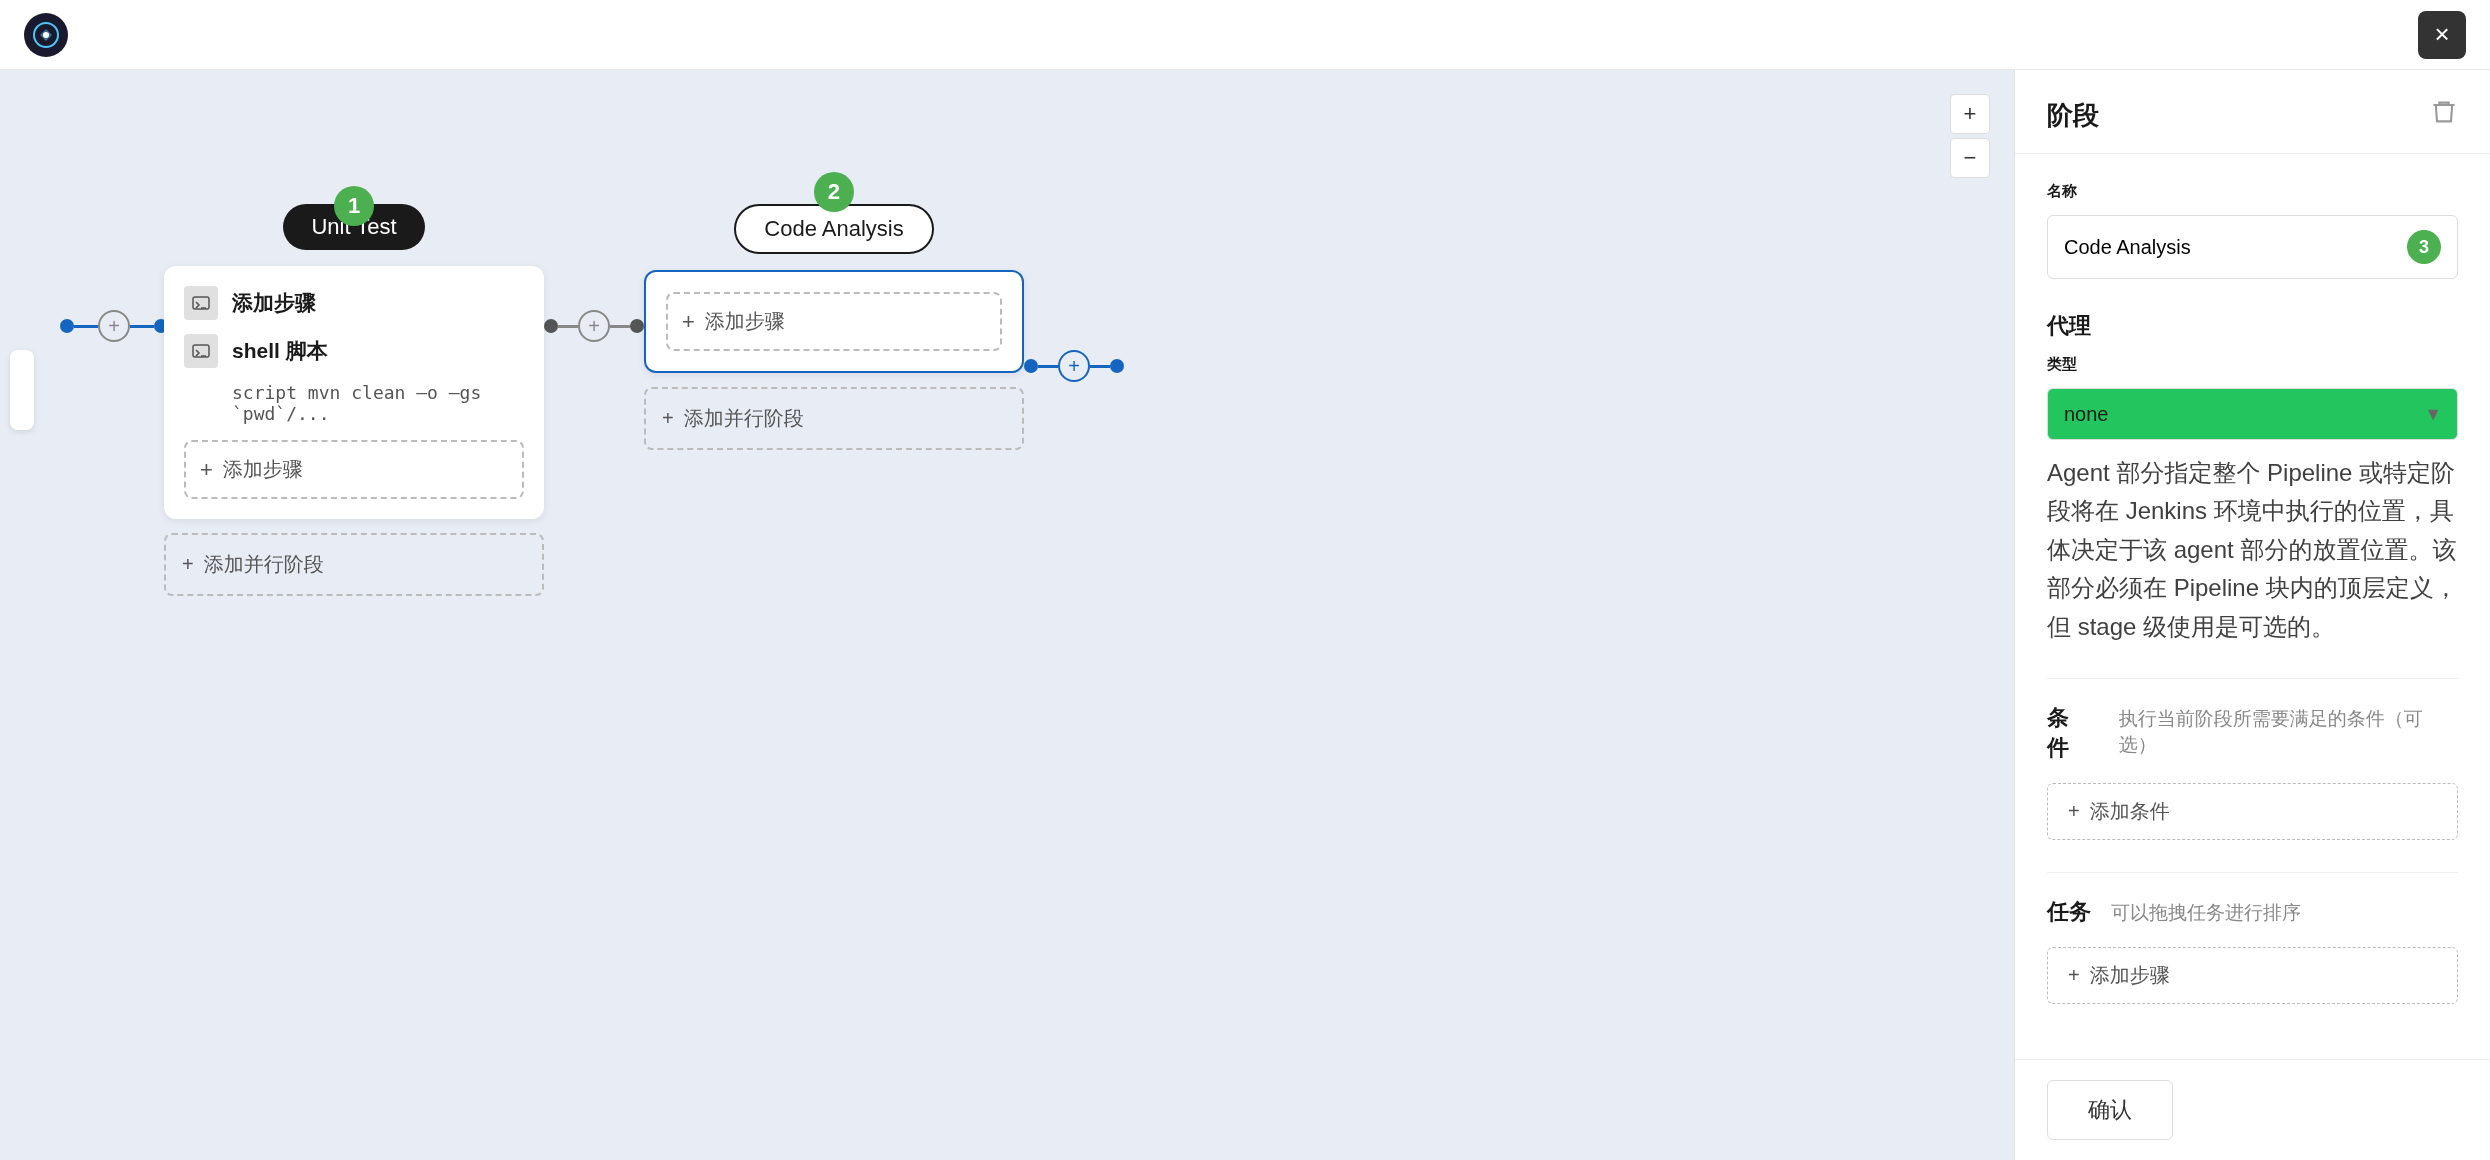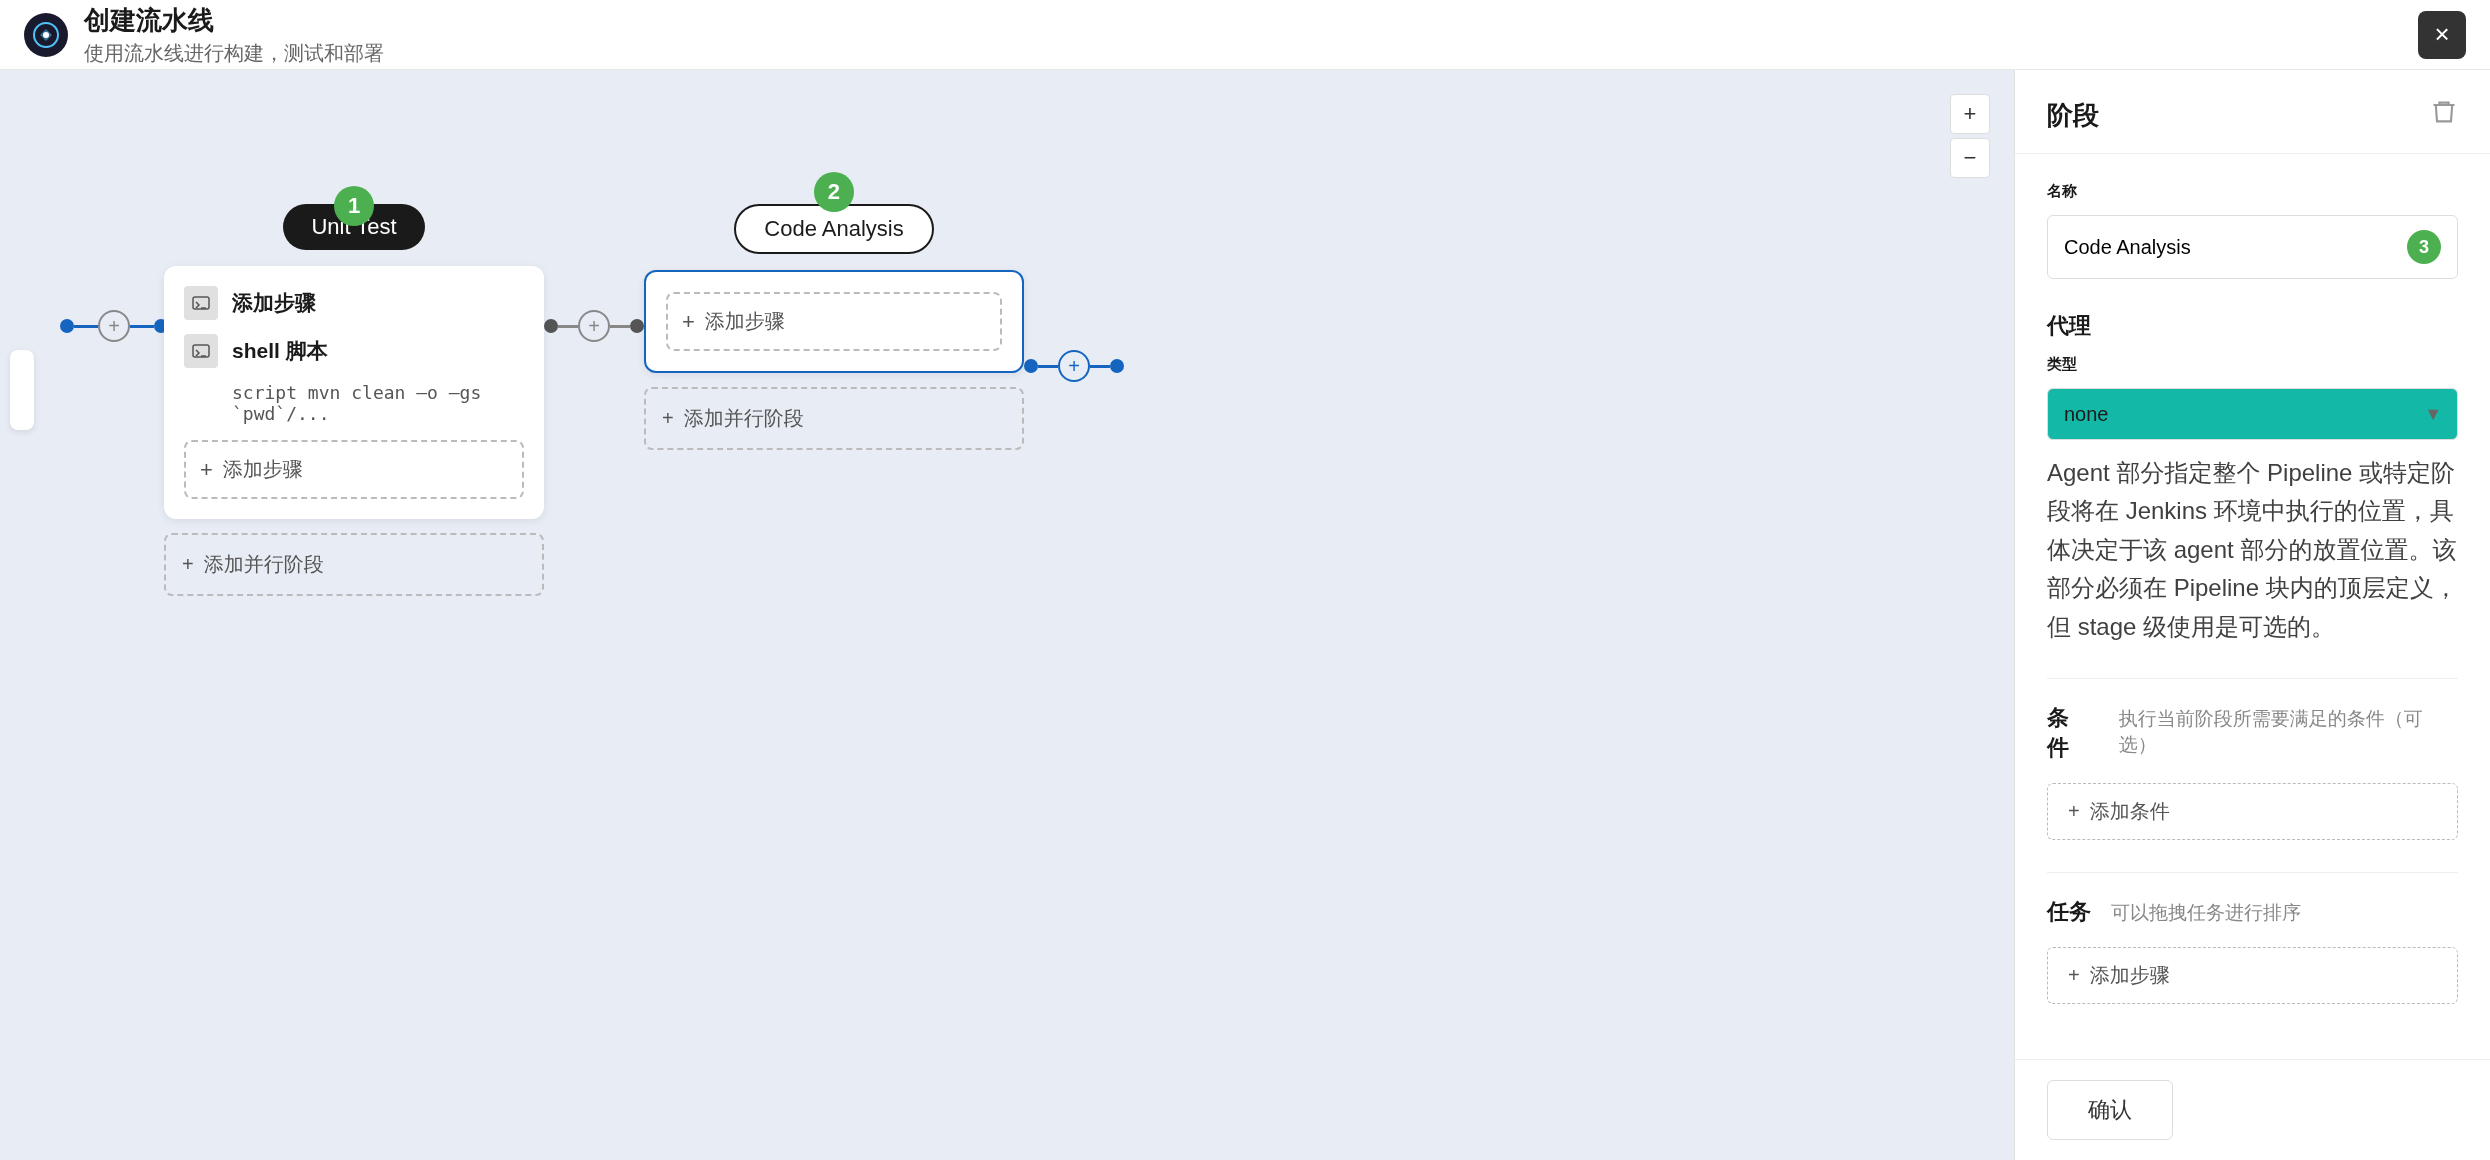--- a/index.html
+++ b/index.html
@@ -378,21 +378,21 @@
       margin-top: 14px;
     }
     .select-field {
       width: 100%;
       border: 1px solid #ddd;
       border-radius: 6px;
       padding: 14px 16px;
       font-size: 20px;
       color: #1a1a1a;
       appearance: none;
-      background: #14b8a6;
+      background: #22c55e;
       cursor: pointer;
       outline: none;
     }
     .select-arrow {
       position: absolute;
       right: 16px;
       top: 50%;
       transform: translateY(-50%);
       font-size: 18px;
       color: #666;
@@ -445,24 +445,20 @@
 </head>
 <body>
 
 <div class="header">
   <div class="header-logo">
     <svg viewBox="0 0 28 28" fill="none">
       <circle cx="14" cy="14" r="12" stroke="#4fc3f7" stroke-width="2"></circle>
       <path d="M8 14 L14 8 L20 14 L14 20 Z" fill="#4fc3f7" opacity="0.5"></path>
       <circle cx="14" cy="14" r="3" fill="#fff"></circle>
     </svg>
-  </div>
-  <div class="header-text">
-    <h1>创建流水线</h1>
-    <p>使用流水线进行构建，测试和部署</p>
   </div>
   <button class="header-close">×</button>
 </div>
 
 <div class="main-container">
 
   <div class="canvas-area">
 
     <div class="zoom-controls">
       <button class="zoom-btn">+</button>

